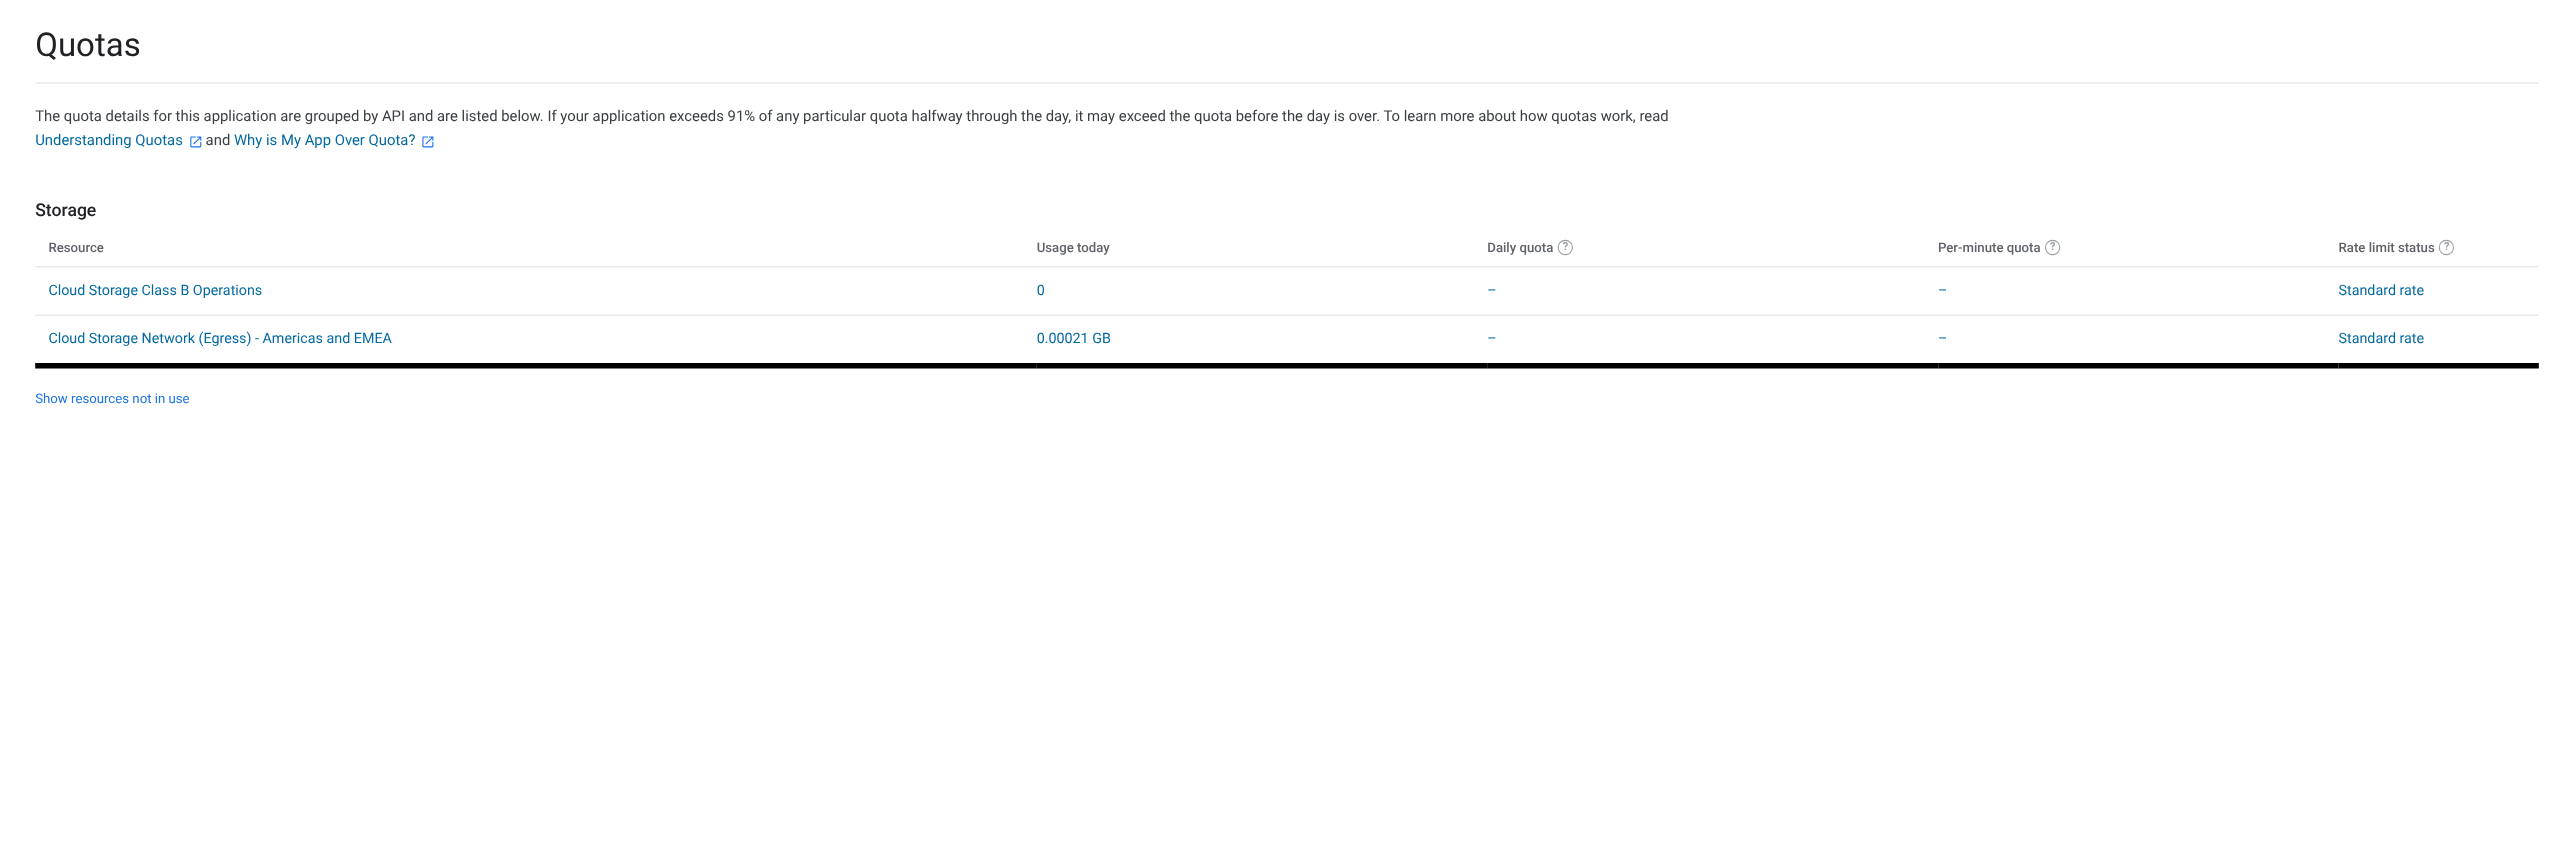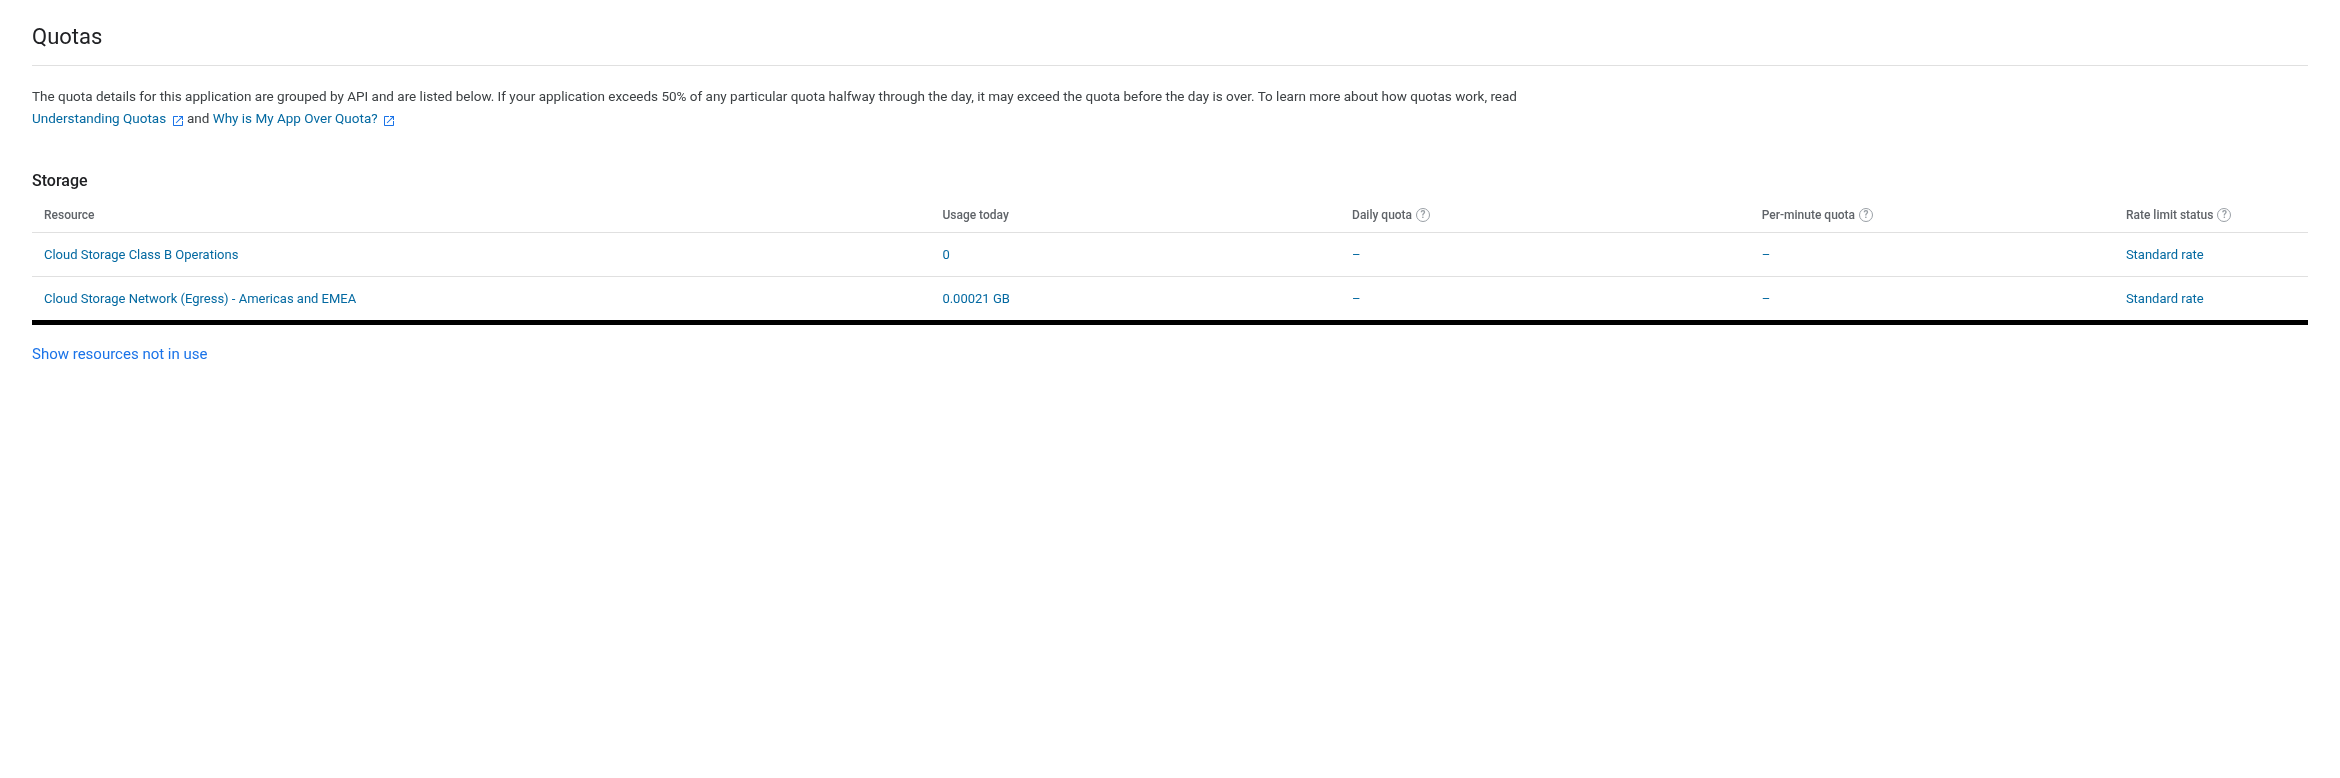--- a/index.html
+++ b/index.html
@@ -15,21 +15,21 @@
       background: #fff;
       width: 2340px;
       min-height: 778px;
     }
 
     .page-container {
       padding: 24px 32px;
     }
 
     .page-title {
-      font-size: 22px;
+      font-size: 30px;
       font-weight: 400;
       color: #202124;
       margin-bottom: 16px;
     }
 
     .divider {
       border: none;
       border-top: 1px solid #e0e0e0;
       margin-bottom: 20px;
     }
@@ -130,41 +130,41 @@
     .col-resource { width: 38%; }
     .col-usage { width: 18%; }
     .col-daily { width: 18%; margin-left: 13px; }
     .col-perminute { width: 16%; }
     .col-ratelimit { width: 10%; }
 
     .show-resources-link {
       display: inline-block;
       margin-top: 20px;
       color: #1a73e8;
-      font-size: 15px;
+      font-size: 12px;
       text-decoration: none;
       cursor: pointer;
     }
 
     .th-wrapper {
       display: flex;
       align-items: center;
     }
   </style>
 </head>
 <body>
 
 <div class="page-container">
 
   <h1 class="page-title">Quotas</h1>
 
   <hr class="divider">
 
   <p class="description-block">
-    <span>The quota details for this application are grouped by API and are listed below. If your application exceeds 50% of any particular quota halfway through the day, it may exceed the quota before the day is over. To learn
+    <span>The quota details for this application are grouped by API and are listed below. If your application exceeds 91% of any particular quota halfway through the day, it may exceed the quota before the day is over. To learn
     more about how quotas work, read </span>
     <a href="#">
       <span>Understanding Quotas</span>
       <span class="external-icon">
         <svg width="12" height="12" viewBox="0 0 12 12" fill="none" xmlns="http://www.w3.org/2000/svg">
           <path d="M10 10H2V2H6V1H2C1.45 1 1 1.45 1 2V10C1 10.55 1.45 11 2 11H10C10.55 11 11 10.55 11 10V6H10V10Z" fill="#1a73e8"></path>
           <path d="M7 1V2H9.29L3.64 7.64L4.36 8.36L10 2.71V5H11V1H7Z" fill="#1a73e8"></path>
         </svg>
       </span>
     </a>

